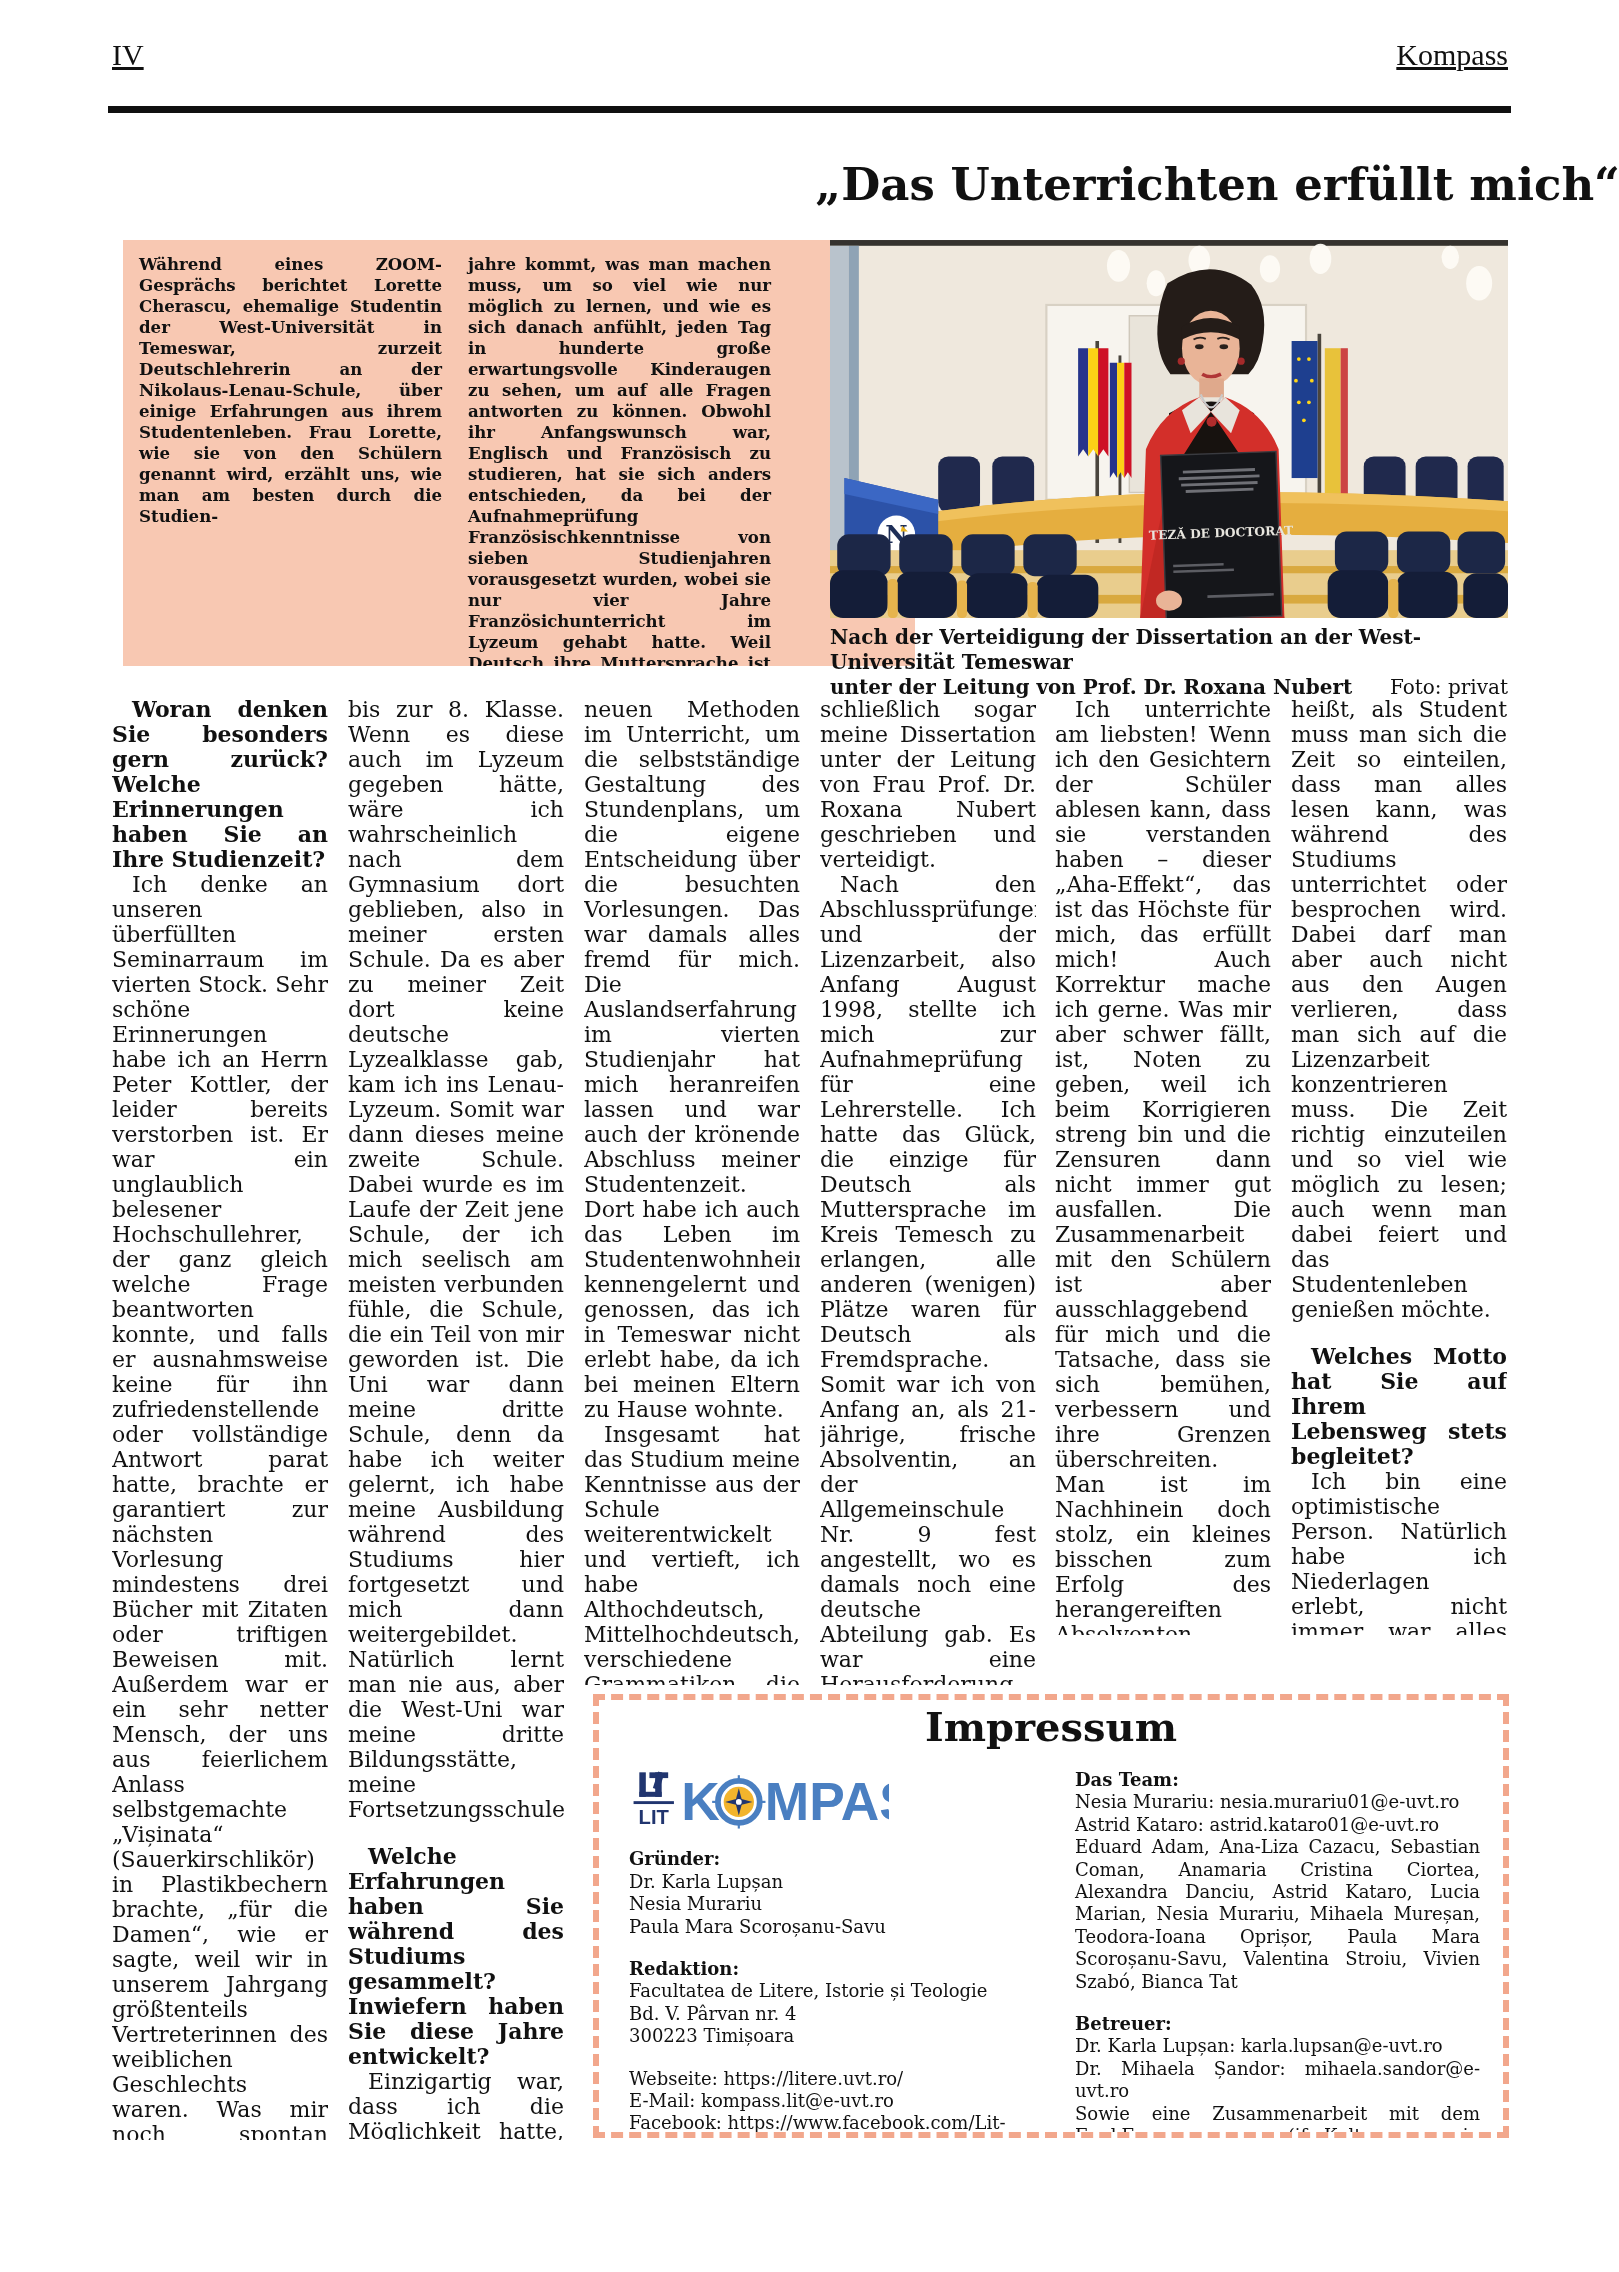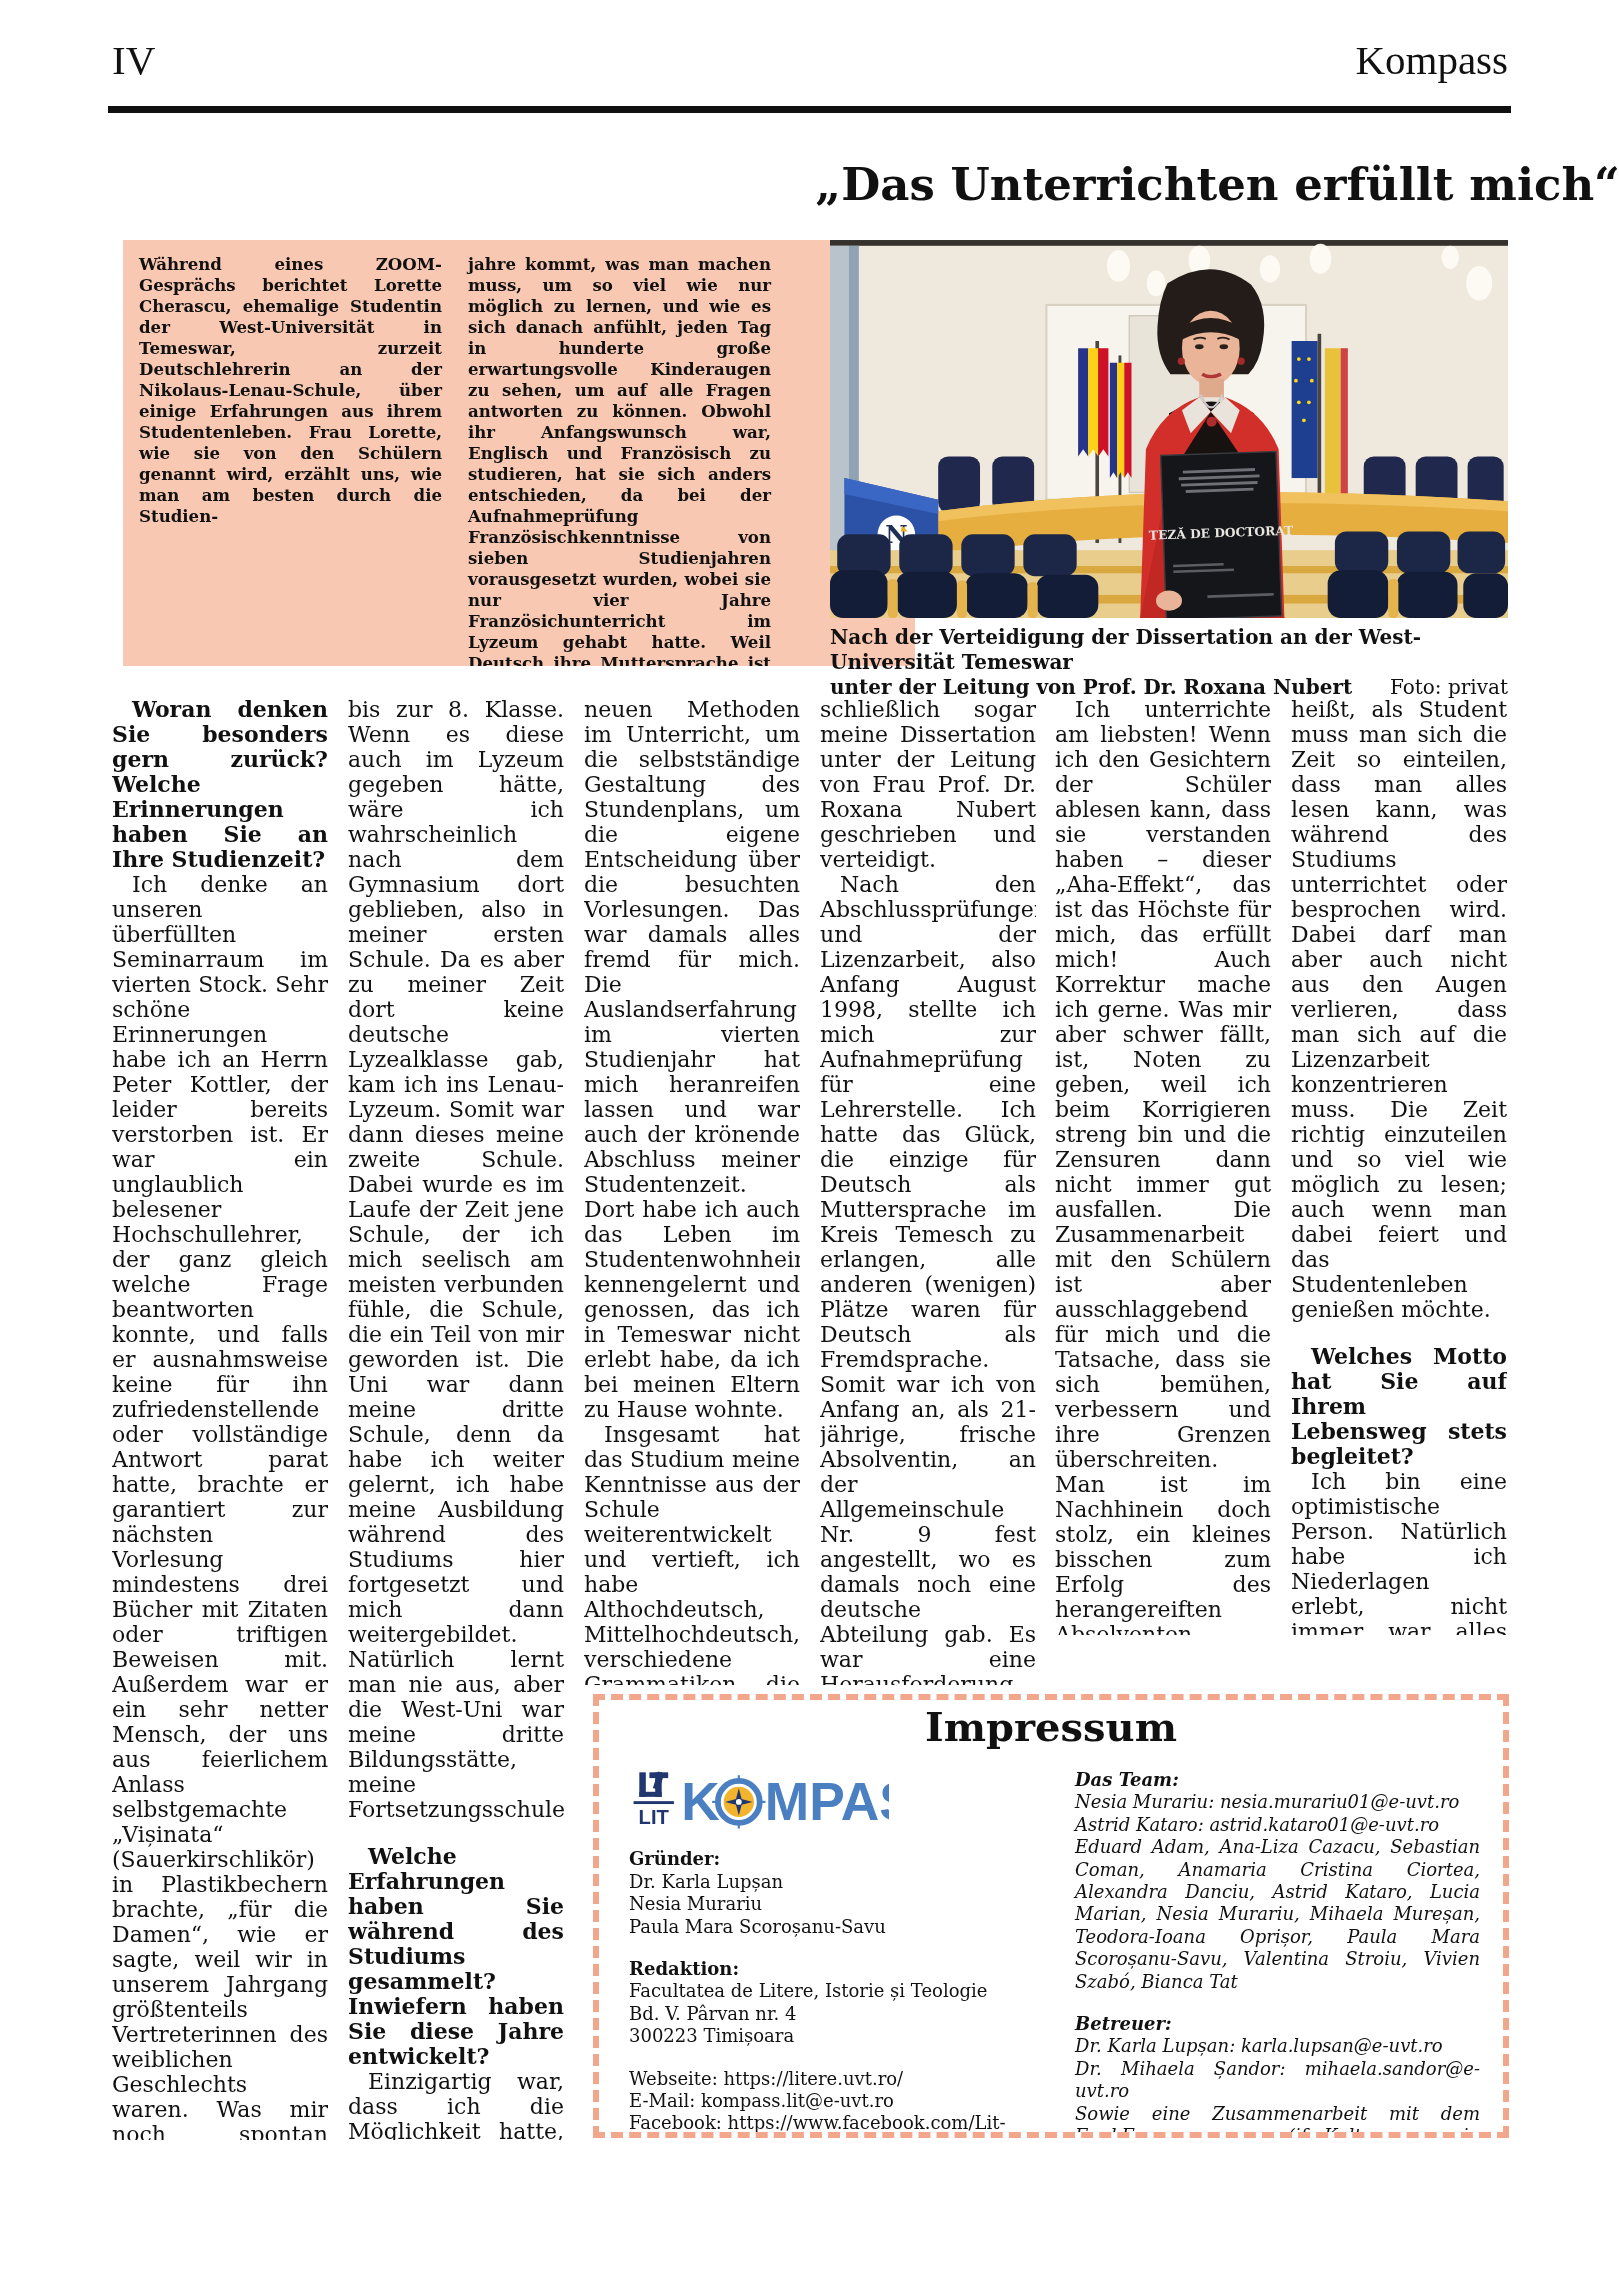--- a/index.html
+++ b/index.html
@@ -1,20 +1,20 @@
 <!DOCTYPE html>
 <html lang="de" style="font-size:11.5px"><head>
 <meta charset="utf-8">
 <style>
   html,body{margin:0;padding:0;background:#ffffff;}
   #page{position:relative;width:1620px;height:2273px;background:#ffffff;overflow:hidden;
         font-family:"DejaVu Serif","Liberation Serif",serif;color:#111;}
 
   
-  .folio{position:absolute;top:40px;font-size:41px;line-height:1;font-family:"Liberation Serif","DejaVu Serif",serif;}
+  .folio{position:absolute;top:40px;font-size:30px;line-height:1;font-family:"Liberation Serif","DejaVu Serif",serif;text-decoration:underline;}
   #folio-left{left:112px;}
   #folio-right{right:112px;}
   #header-rule{position:absolute;left:108px;top:106px;width:1403px;height:7.2px;background:#101010;}
   #headline{position:absolute;left:0;top:128px;width:1620px;text-align:right;
             font-size:45px;font-weight:bold;letter-spacing:0px;font-family:"DejaVu Serif","Liberation Serif",serif;}
 
   
   #intro-box{position:absolute;left:123px;top:240px;width:792px;height:426px;background:#f8c8b2;
              box-sizing:border-box;padding:5px 16px;overflow:hidden;}
   .intro-col{position:absolute;top:14.4px;width:303px;font-weight:bold;font-size:16.6px;line-height:21px;
@@ -43,21 +43,21 @@
   .a{text-indent:20px;}
   .cont{text-indent:0;}
 
   
   #impressum{position:absolute;left:593px;top:1694px;width:916px;height:444px;box-sizing:border-box;
              border:6.5px dashed #f2a78c;background:#ffffff;overflow:hidden;}
   #impressum-title{position:absolute;left:0;top:2.9px;width:100%;text-align:center;
                    font-size:40px;font-weight:bold;}
   .imp-col{position:absolute;font-size:18px;line-height:22.4px;}
   #imp-left{left:30px;top:65px;width:411px;}
-  #imp-right{left:476px;top:69px;width:405px;text-align:justify;font-style:italic;}
+  #imp-right{left:476px;top:69px;width:405px;text-align:justify;}
   .imp-heading{font-weight:bold;}
   .imp-gap{height:20px;}
   #kompass-logo{margin:2.9px 0 13px 0;}
 </style>
 </head>
 <body>
 
 <div id="page">
 
   <div id="folio-left" class="folio">IV</div>

